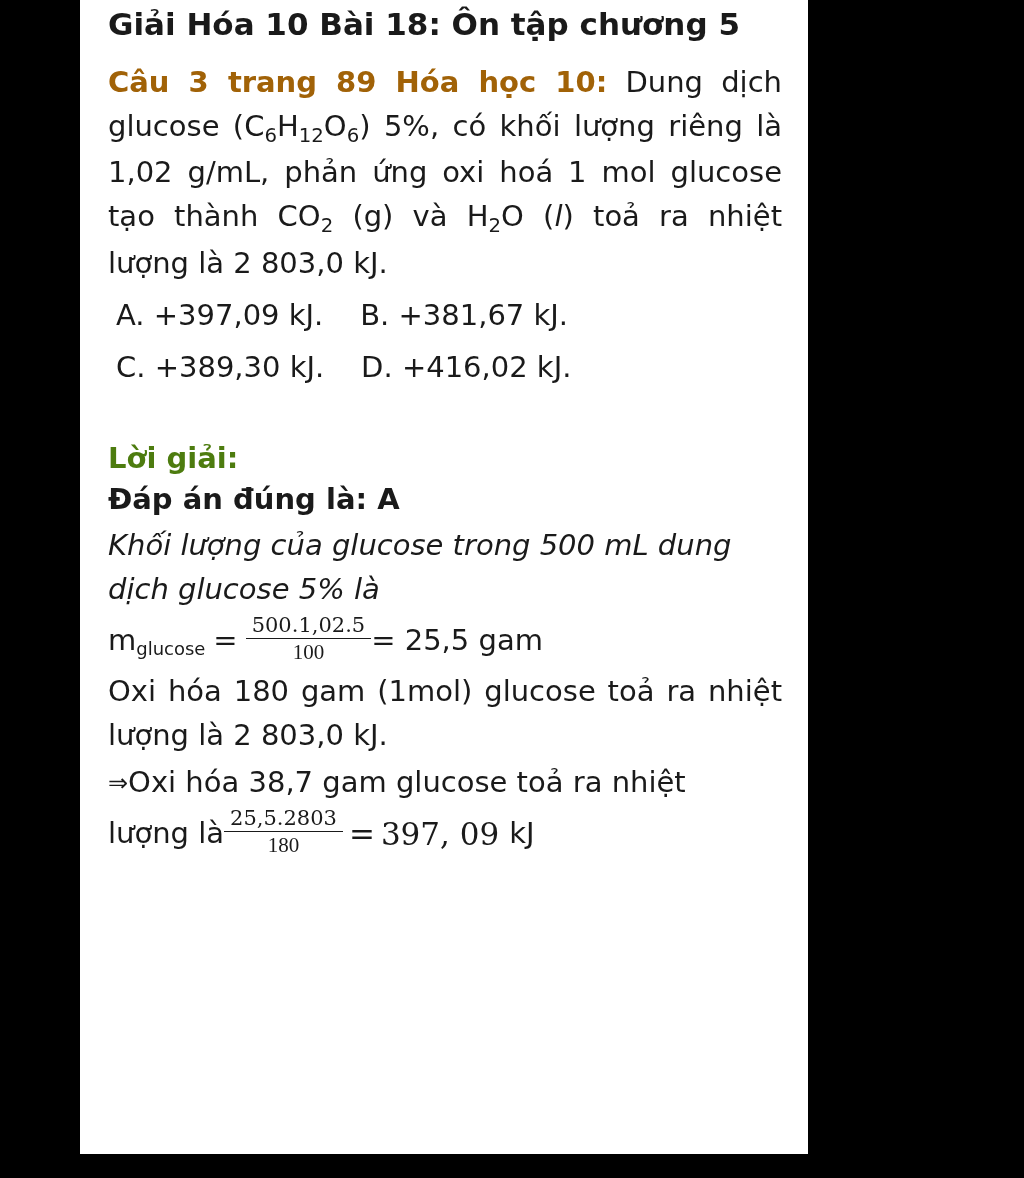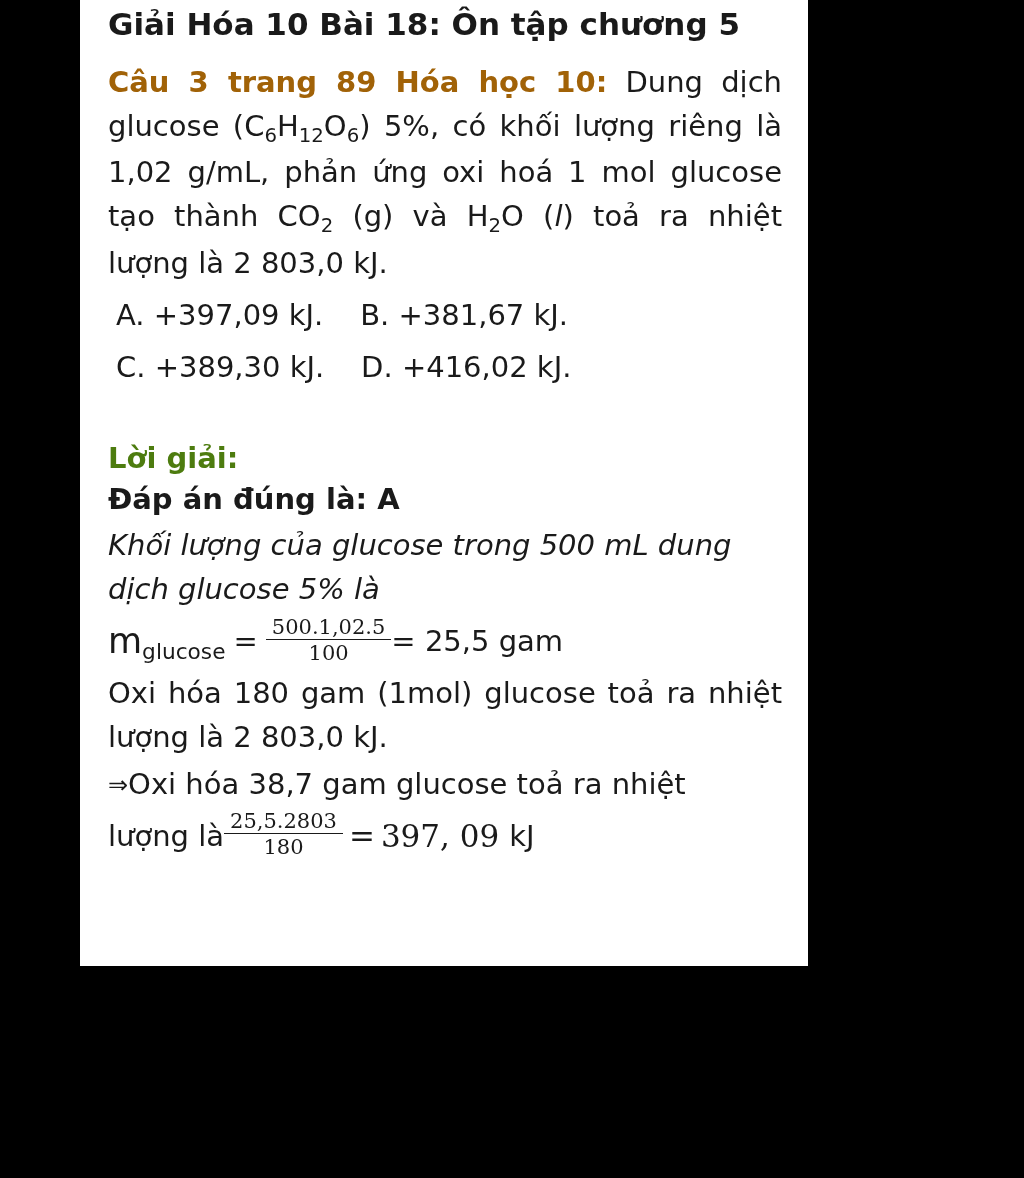--- a/index.html
+++ b/index.html
@@ -11,21 +11,21 @@
     width: 1024px;
     height: 1178px;
     position: relative;
     font-family: "DejaVu Sans", sans-serif;
   }
   #page {
     position: absolute;
     left: 80px;
     top: 0;
     width: 728px;
-    height: 966px;
+    height: 1154px;
     background: #ffffff;
     overflow: hidden;
     box-sizing: border-box;
   }
   #content {
     padding: 0 26px 0 28px;
     box-sizing: border-box;
   }
   .hairline {
     position: absolute;
@@ -96,23 +96,24 @@
     font-size: 21px;
     line-height: 1.15;
     padding: 0 6px;
     border-bottom: 1.5px solid #1a1a1a;
   }
   .frac .den {
     display: block;
     font-size: 21px;
     line-height: 1.2;
     padding: 1px 6px 0 6px;
+    font-family: Liberation Serif, serif;
   }
   .mvar {
-    font-size: 35px;
+    font-size: 29px;
   }
   .mvar sub {
     font-size: 0.62em;
   }
   .serif-big {
     font-family: "DejaVu Serif", serif;
     font-size: 31px;
   }
   .eqline {
     font-size: 29px;

